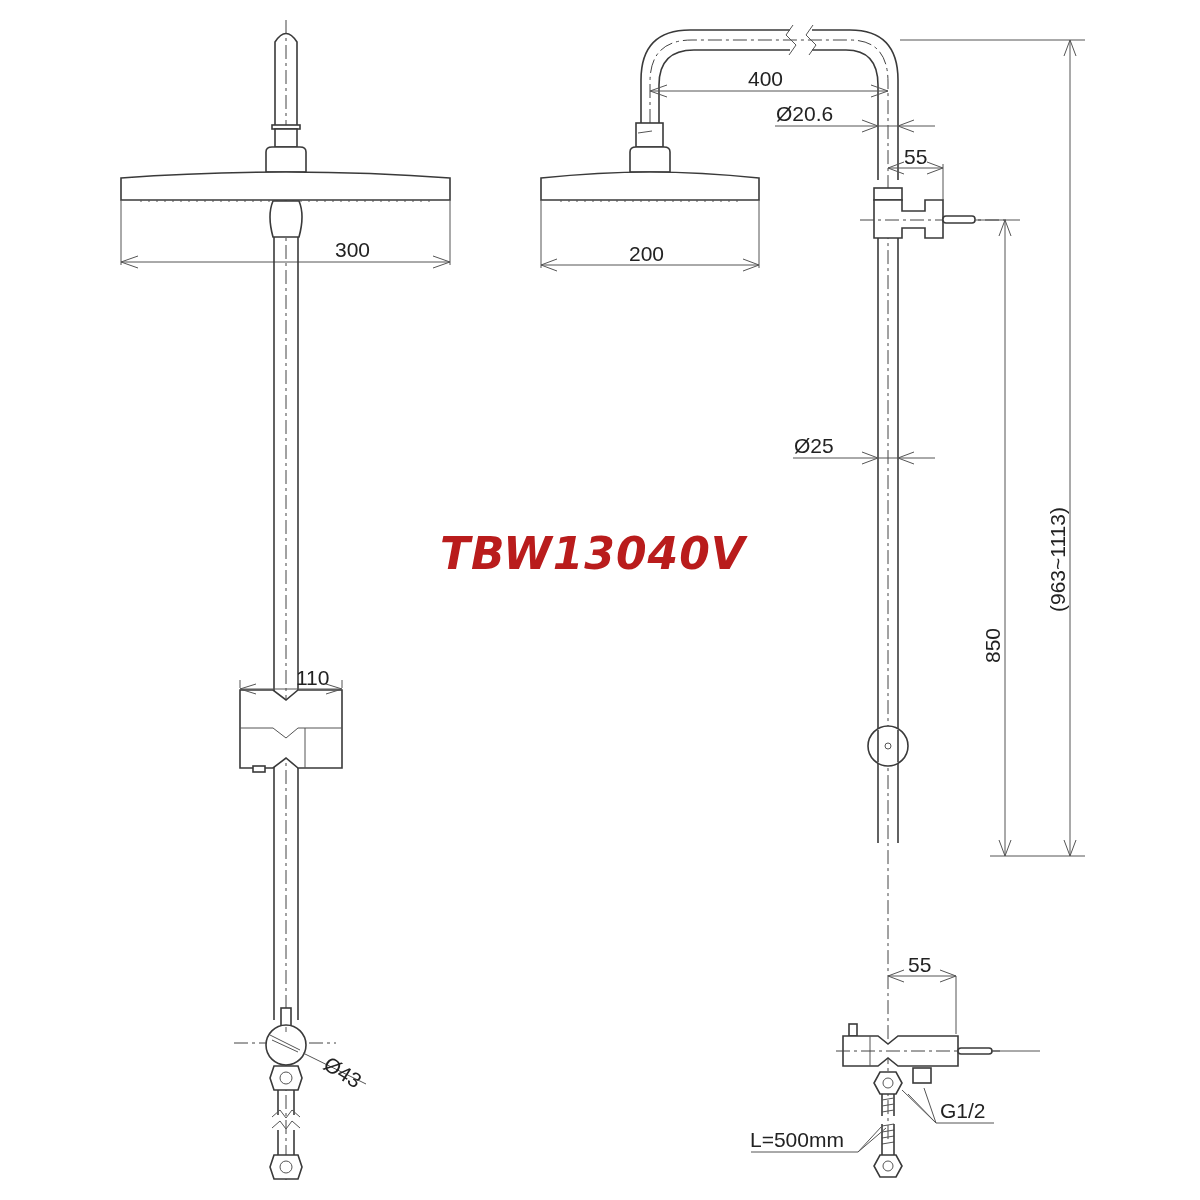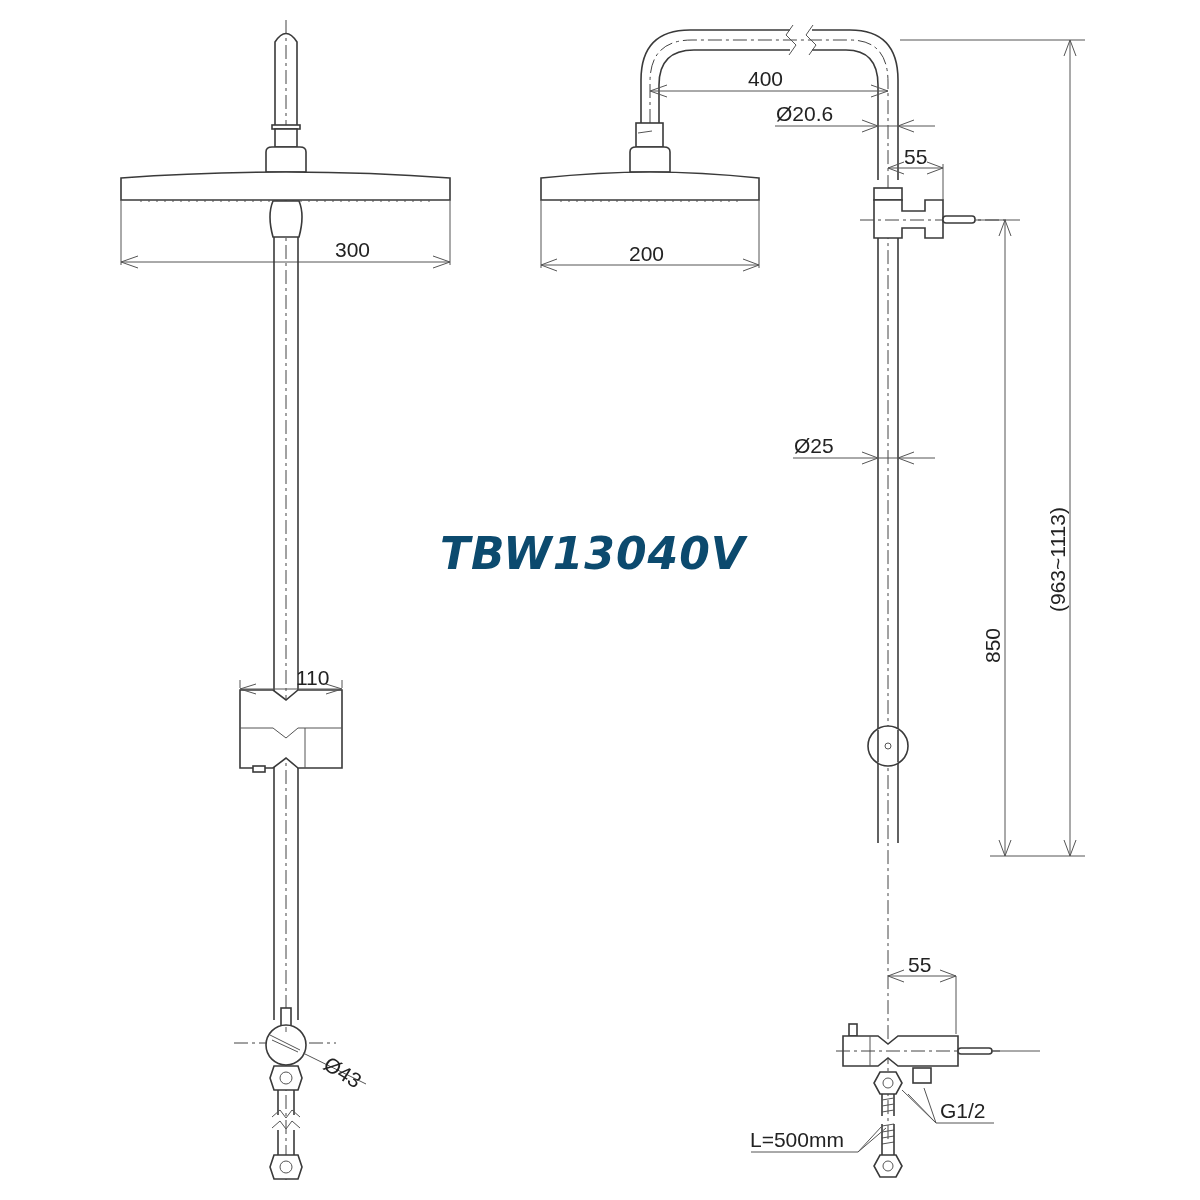--- a/index.html
+++ b/index.html
@@ -7,21 +7,21 @@
     #drawing { position: absolute; left: 0; top: 0; width: 1200px; height: 1200px; }
     .ln { stroke: #3a3a3a; stroke-width: 1.6; fill: none; }
     .thin { stroke: #555; stroke-width: 1; fill: none; }
     .dim { stroke: #555; stroke-width: 1; fill: none; }
     .center { stroke: #444; stroke-width: 1; fill: none; stroke-dasharray: 14 4 3 4; }
     .fillw { fill: #ffffff; }
     .dimtext { font-family: "Liberation Sans", sans-serif; font-size: 21px; fill: #222; }
     .title {
       position: absolute; left: 440px; top: 528px;
       font-family: "DejaVu Sans", sans-serif; font-weight: bold; font-style: italic;
-      font-size: 44px; color: #0c4a6e; letter-spacing: 1px;
+      font-size: 44px; color: #b91c1c; letter-spacing: 1px;
     }
   </style>
 </head>
 <body>
 
 <svg id="drawing" viewBox="0 0 1200 1200" xmlns="http://www.w3.org/2000/svg">
 
   <g>
 
     <line class="center" x1="286" y1="20" x2="286" y2="1180"></line>

